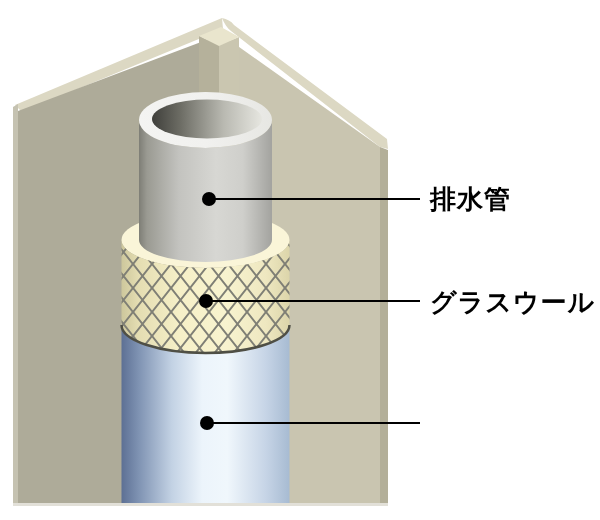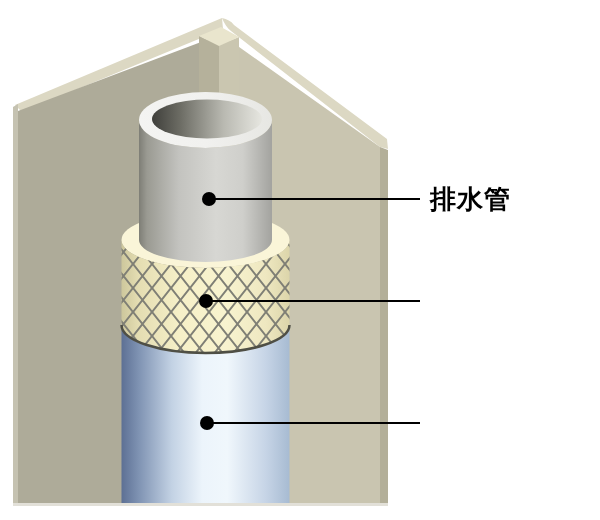--- a/index.html
+++ b/index.html
@@ -116,13 +116,14 @@
       <line x1="207" y1="423" x2="420" y2="423"></line>
     </g>
     <g fill="#000000">
       <circle cx="209" cy="199" r="7"></circle>
       <circle cx="206" cy="301" r="7"></circle>
       <circle cx="207" cy="423" r="7"></circle>
     </g>
   </svg>
 
   <div class="callout" style="top:186px;">排水管</div>
+  <div class="callout" style="top:289px;">グラスウール</div>
 </div>
 
 </body></html>

